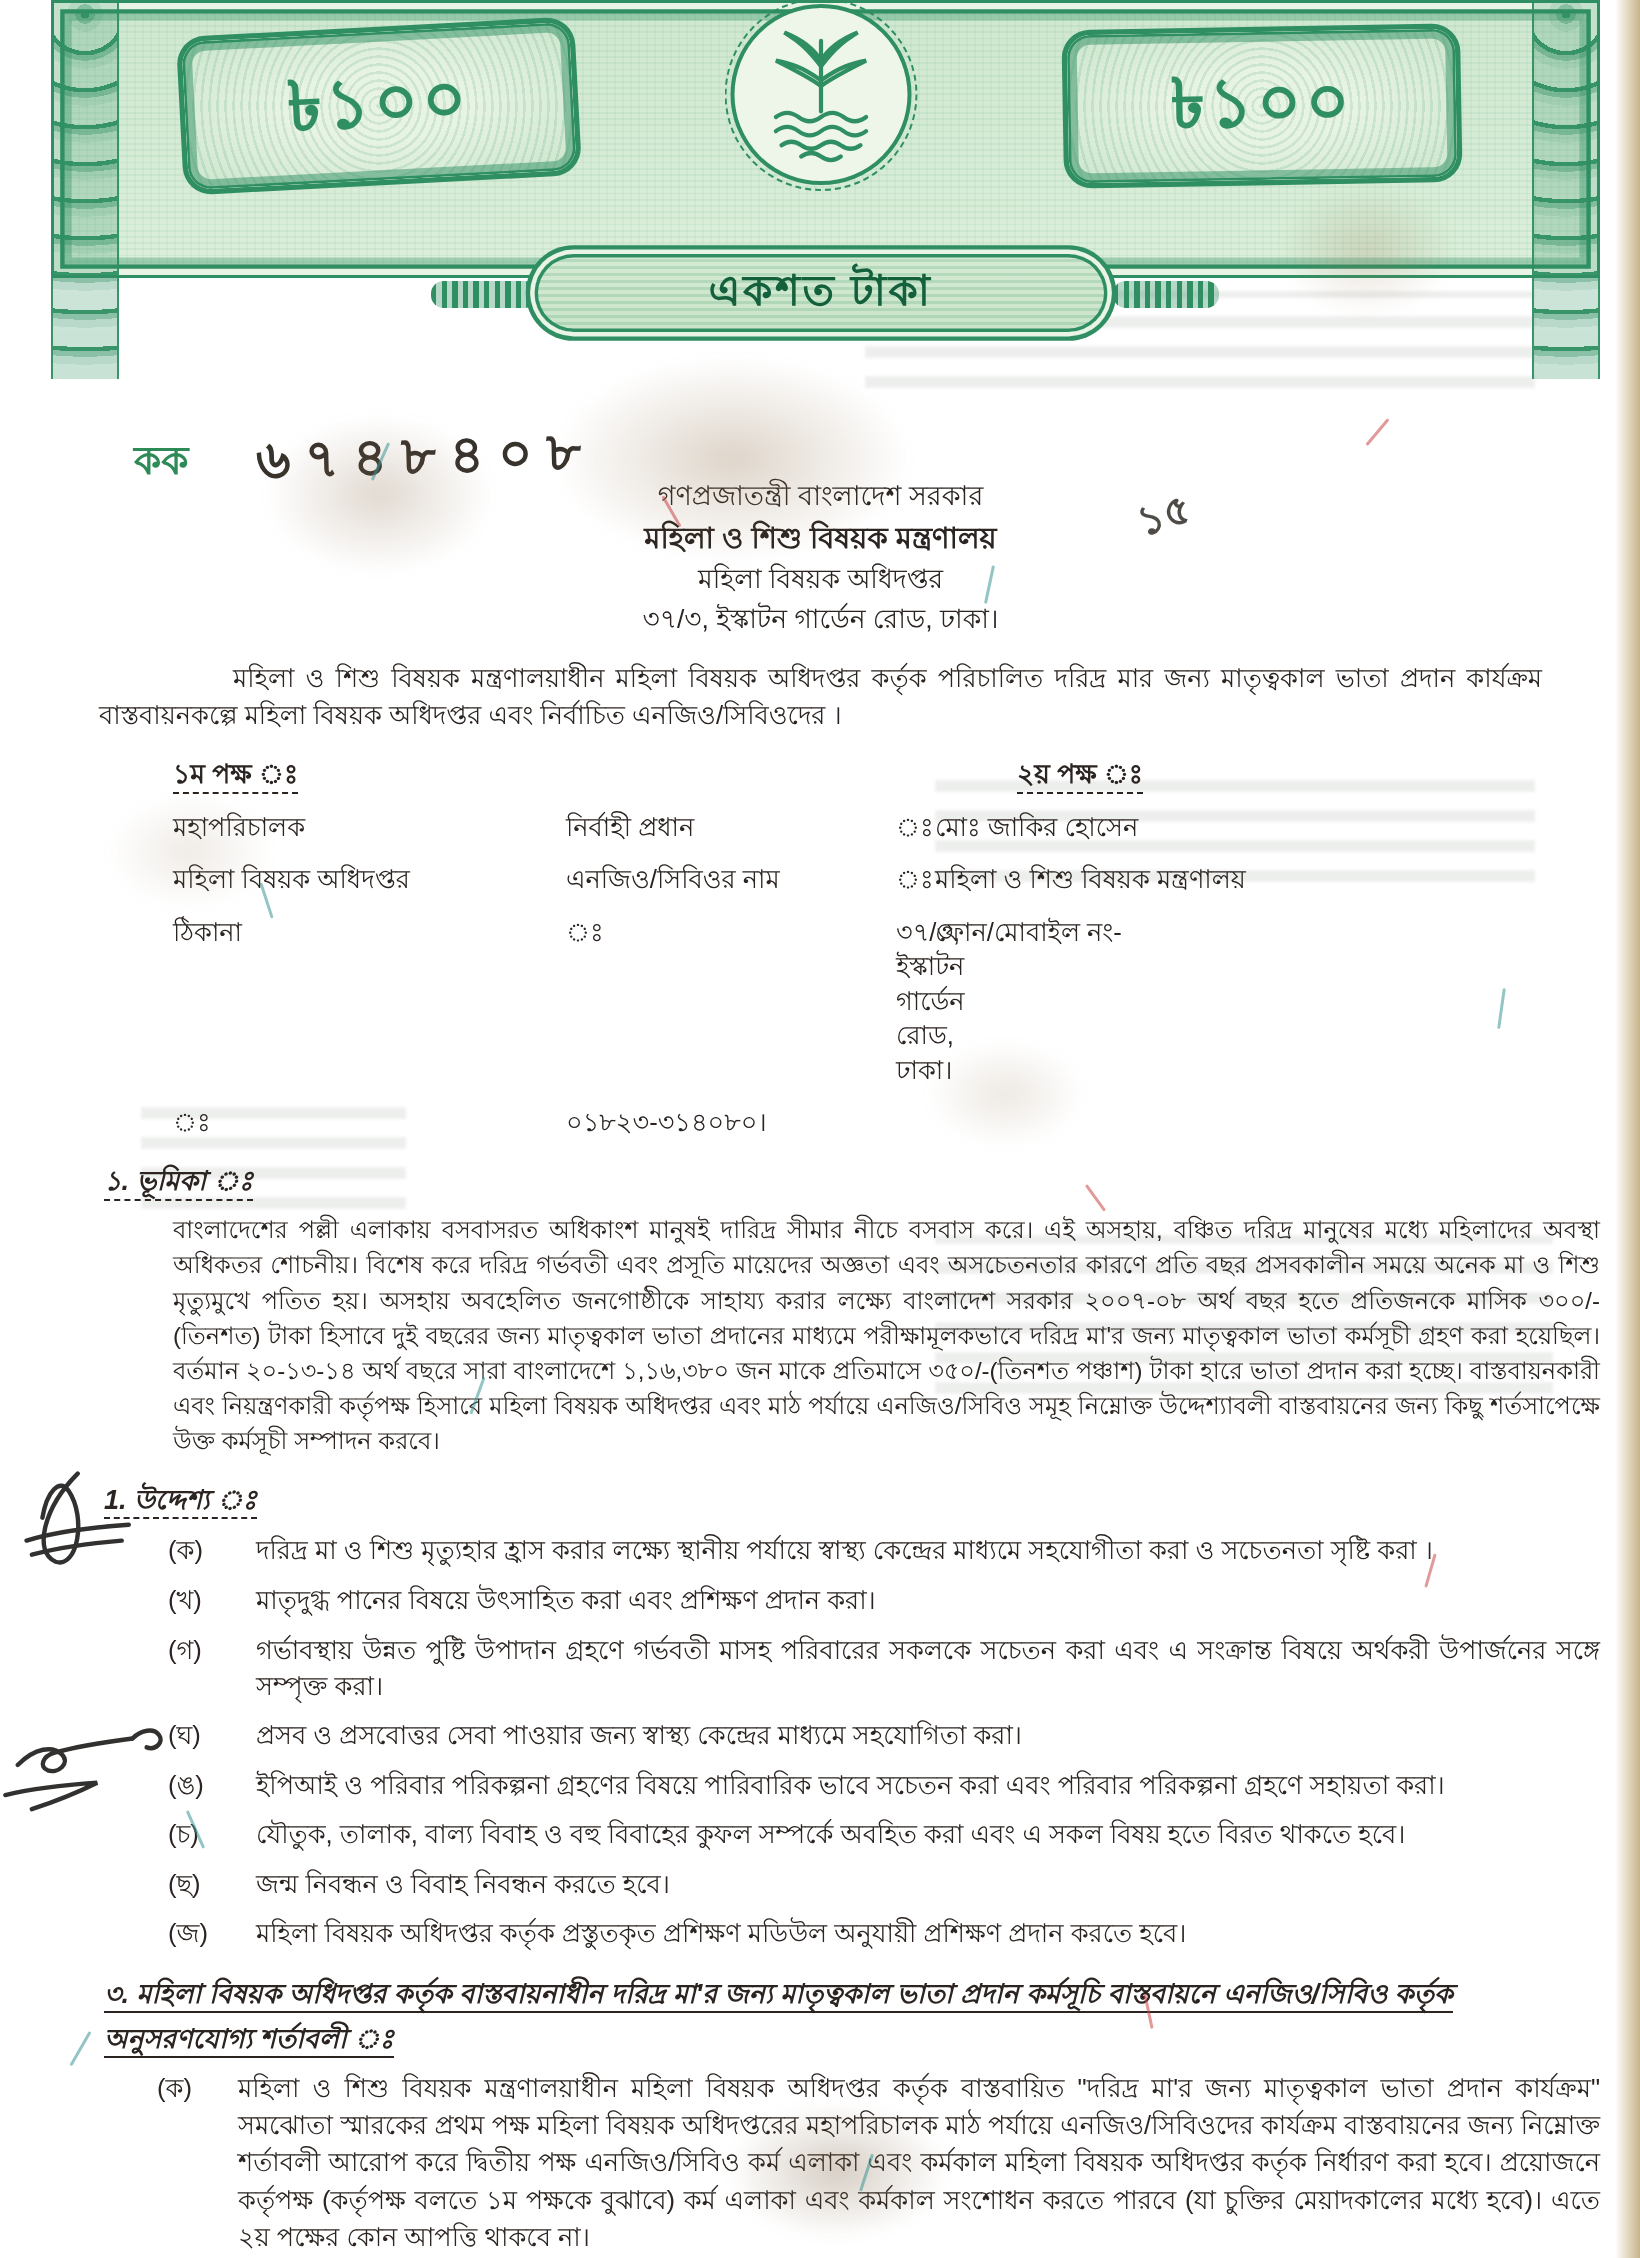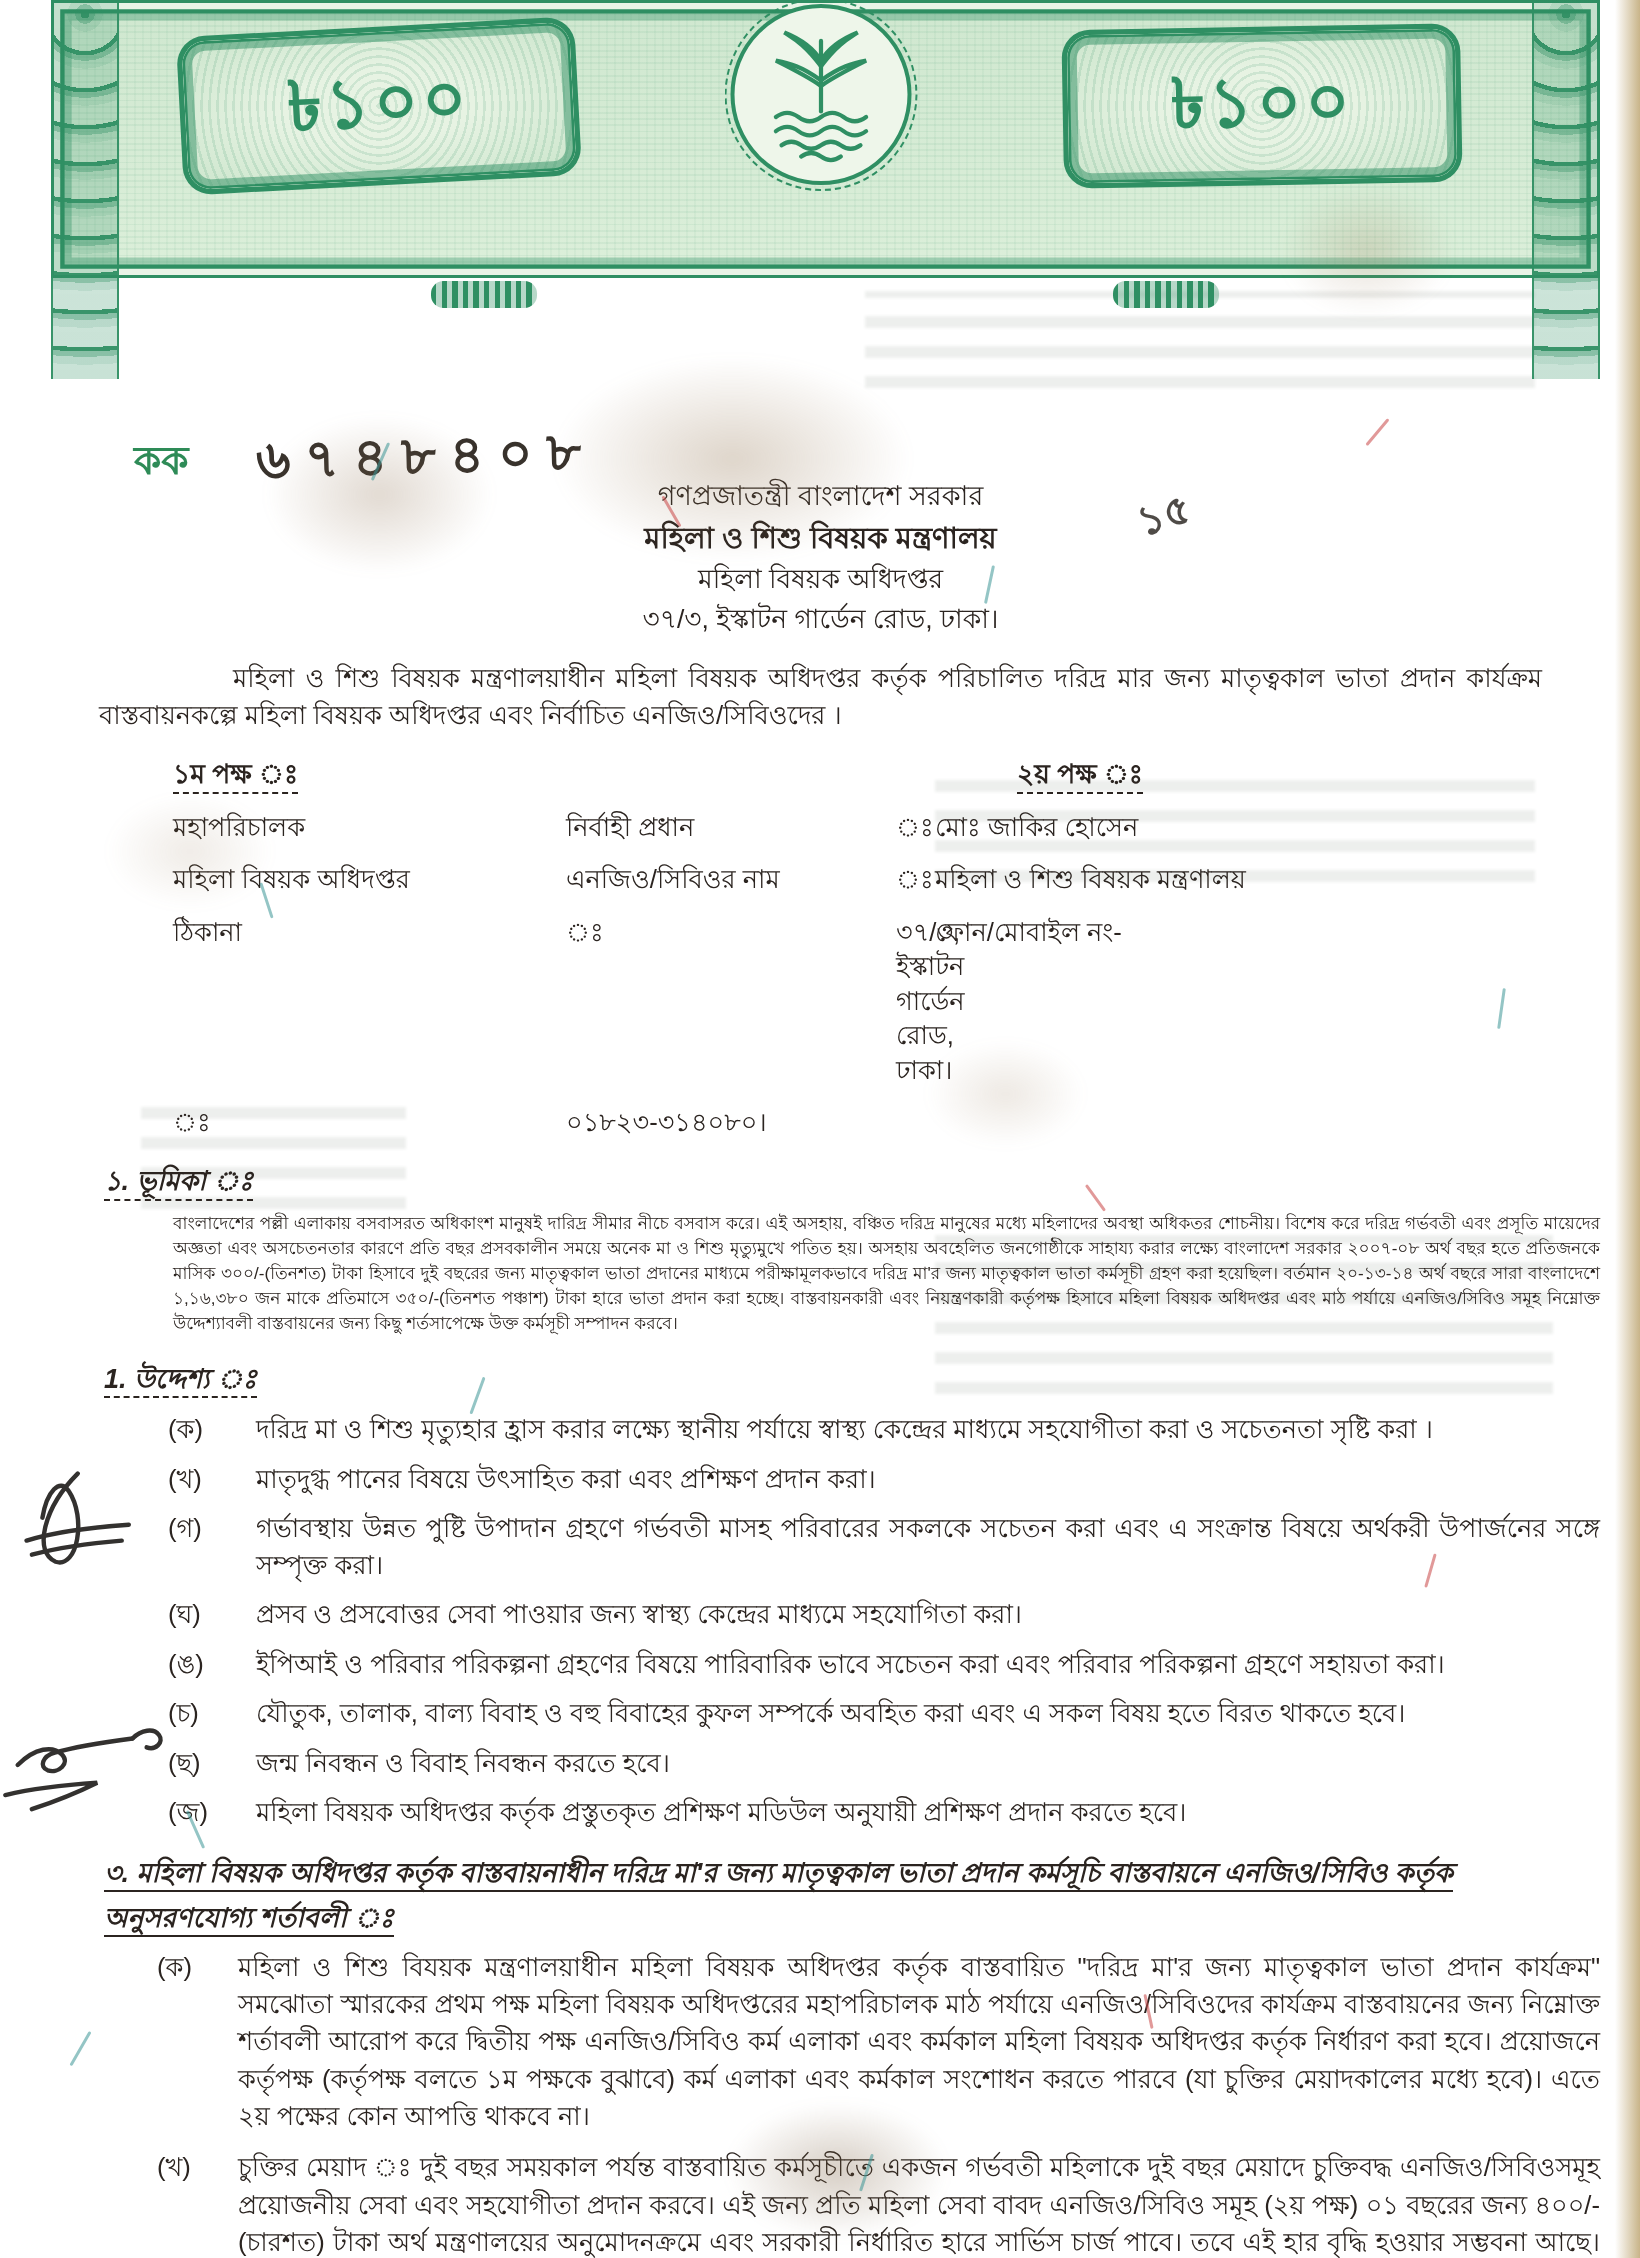--- a/index.html
+++ b/index.html
@@ -70,21 +70,21 @@
   .party-head-row{display:grid;grid-template-columns:759px auto;margin-bottom:12.4px;}
   .party-head{font-size:26.5px;font-weight:bold;}
   .party-head span{border-bottom:2.6px dashed #2b2420;padding-bottom:2.6px;}
   .party-head.second{padding-left:85px;}
   .party-grid{display:grid;grid-template-columns:393px 330px 39px auto;row-gap:17.6px;}
   .pcell{line-height:1.35;}
   
   .sec-heading{margin:21px 35px 7px 104px;font-size:27px;font-weight:bold;}
   .sec-heading span{border-bottom:2.6px dashed #2b2420;padding-bottom:2.6px;font-style:italic;}
   .sec-heading.solid span{border-bottom:2.6px solid #2b2420;}
-  .sec-body{margin:3.5px 41px 0 173px;text-align:justify;font-size:17px;line-height:1.46;}
+  .sec-body{margin:3.5px 41px 0 173px;text-align:justify;font-size:24px;line-height:1.46;}
   .obj-list{margin:8.8px 41px 0 168px;}
   .obj-item{display:flex;gap:37px;margin-bottom:13.2px;font-size:25.6px;line-height:1.42;}
   .obj-label{flex:0 0 51px;}
   .obj-text{flex:1;text-align:justify;}
   .cond-list{margin:7px 41px 0 157px;}
   .cond-item{display:flex;gap:32px;margin-bottom:14px;font-size:25.6px;line-height:1.46;}
   .cond-label{flex:0 0 49px;}
   .cond-text{flex:1;text-align:justify;}
   
   .stain{position:absolute;border-radius:50%;filter:blur(6.2px);pointer-events:none;}
@@ -135,20 +135,23 @@
           <path d="M18 66 q8 -6 16 0 q8 6 16 0 q8 -6 16 0 q8 6 16 0"></path>
           <path d="M18 76 q8 -6 16 0 q8 6 16 0 q8 -6 16 0 q8 6 16 0"></path>
           <path d="M22 86 q7 -5 14 0 q7 5 14 0 q7 -5 14 0 q7 5 14 0"></path>
           <path d="M36 94 q7 -5 14 0 q7 5 14 0"></path>
         </g>
       </svg>
     </div>
 
     <div class="banner-tail l"></div>
     <div class="banner-tail r"></div>
+    <div class="banner">
+      <span class="banner-text">একশত টাকা</span>
+    </div>
   </div>
 
   <div class="serial-row">
     <span class="serial-prefix">কক</span>
     <span class="serial-number">৬৭৪৮৪০৮</span>
   </div>
 
   <div class="letterhead">
     <div class="lh1">গণপ্রজাতন্ত্রী বাংলাদেশ সরকার</div>
     <div class="lh2">মহিলা ও শিশু বিষয়ক মন্ত্রণালয়</div>

